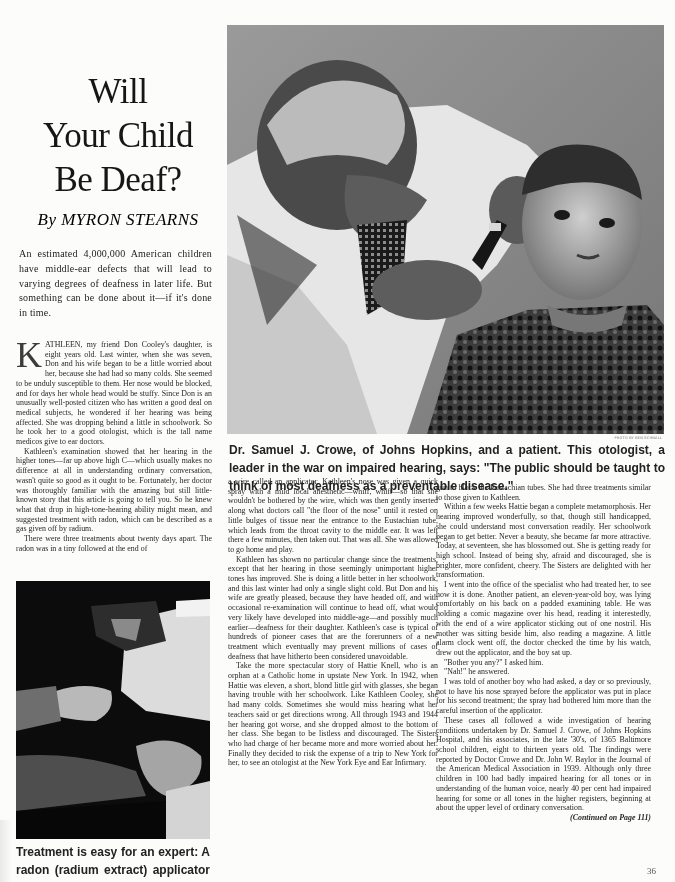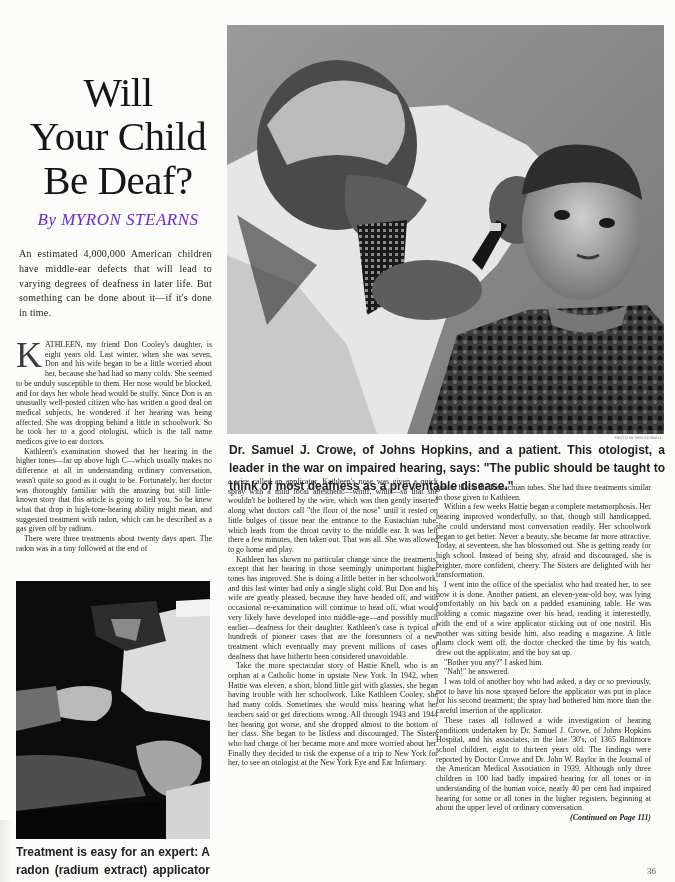--- a/index.html
+++ b/index.html
@@ -7,24 +7,24 @@
   body { position: relative; font-family: "DejaVu Serif", "Liberation Serif", serif; color: #1d1d1d; }
 
   .page { position: absolute; left: 0; top: 0; width: 675px; height: 882px; background: #fcfcfa; }
 
   
   .headline {
     position: absolute; left: 18px; top: 70px; width: 200px;
     text-align: center; font-family: "Liberation Serif", "DejaVu Serif", serif;
     color: #161616; font-weight: normal;
   }
-  .headline .line { display: block; font-size: 41px; line-height: 44px; letter-spacing: -0.5px; }
+  .headline .line { display: block; font-size: 35px; line-height: 44px; letter-spacing: -0.5px; }
   .byline {
     position: absolute; left: 18px; top: 210px; width: 200px; text-align: center;
-    font-family: "Liberation Serif", serif; font-style: italic; font-size: 17px; color: #6d28d9;
+    font-family: "Liberation Serif", serif; font-style: italic; font-size: 17px; color: #000000;
     letter-spacing: 0.5px;
   }
   .deck {
     position: absolute; left: 19px; top: 247px; width: 193px;
     font-family: "Liberation Serif", serif; font-size: 10px; line-height: 14.8px;
     text-align: justify; color: #222; letter-spacing: 0.2px;
   }
 
   
   .hero {

